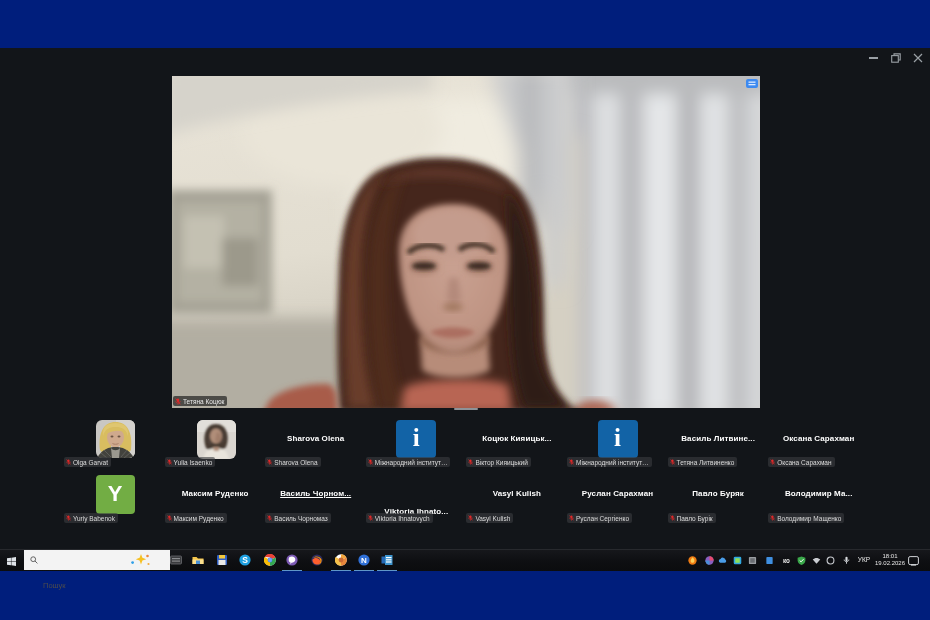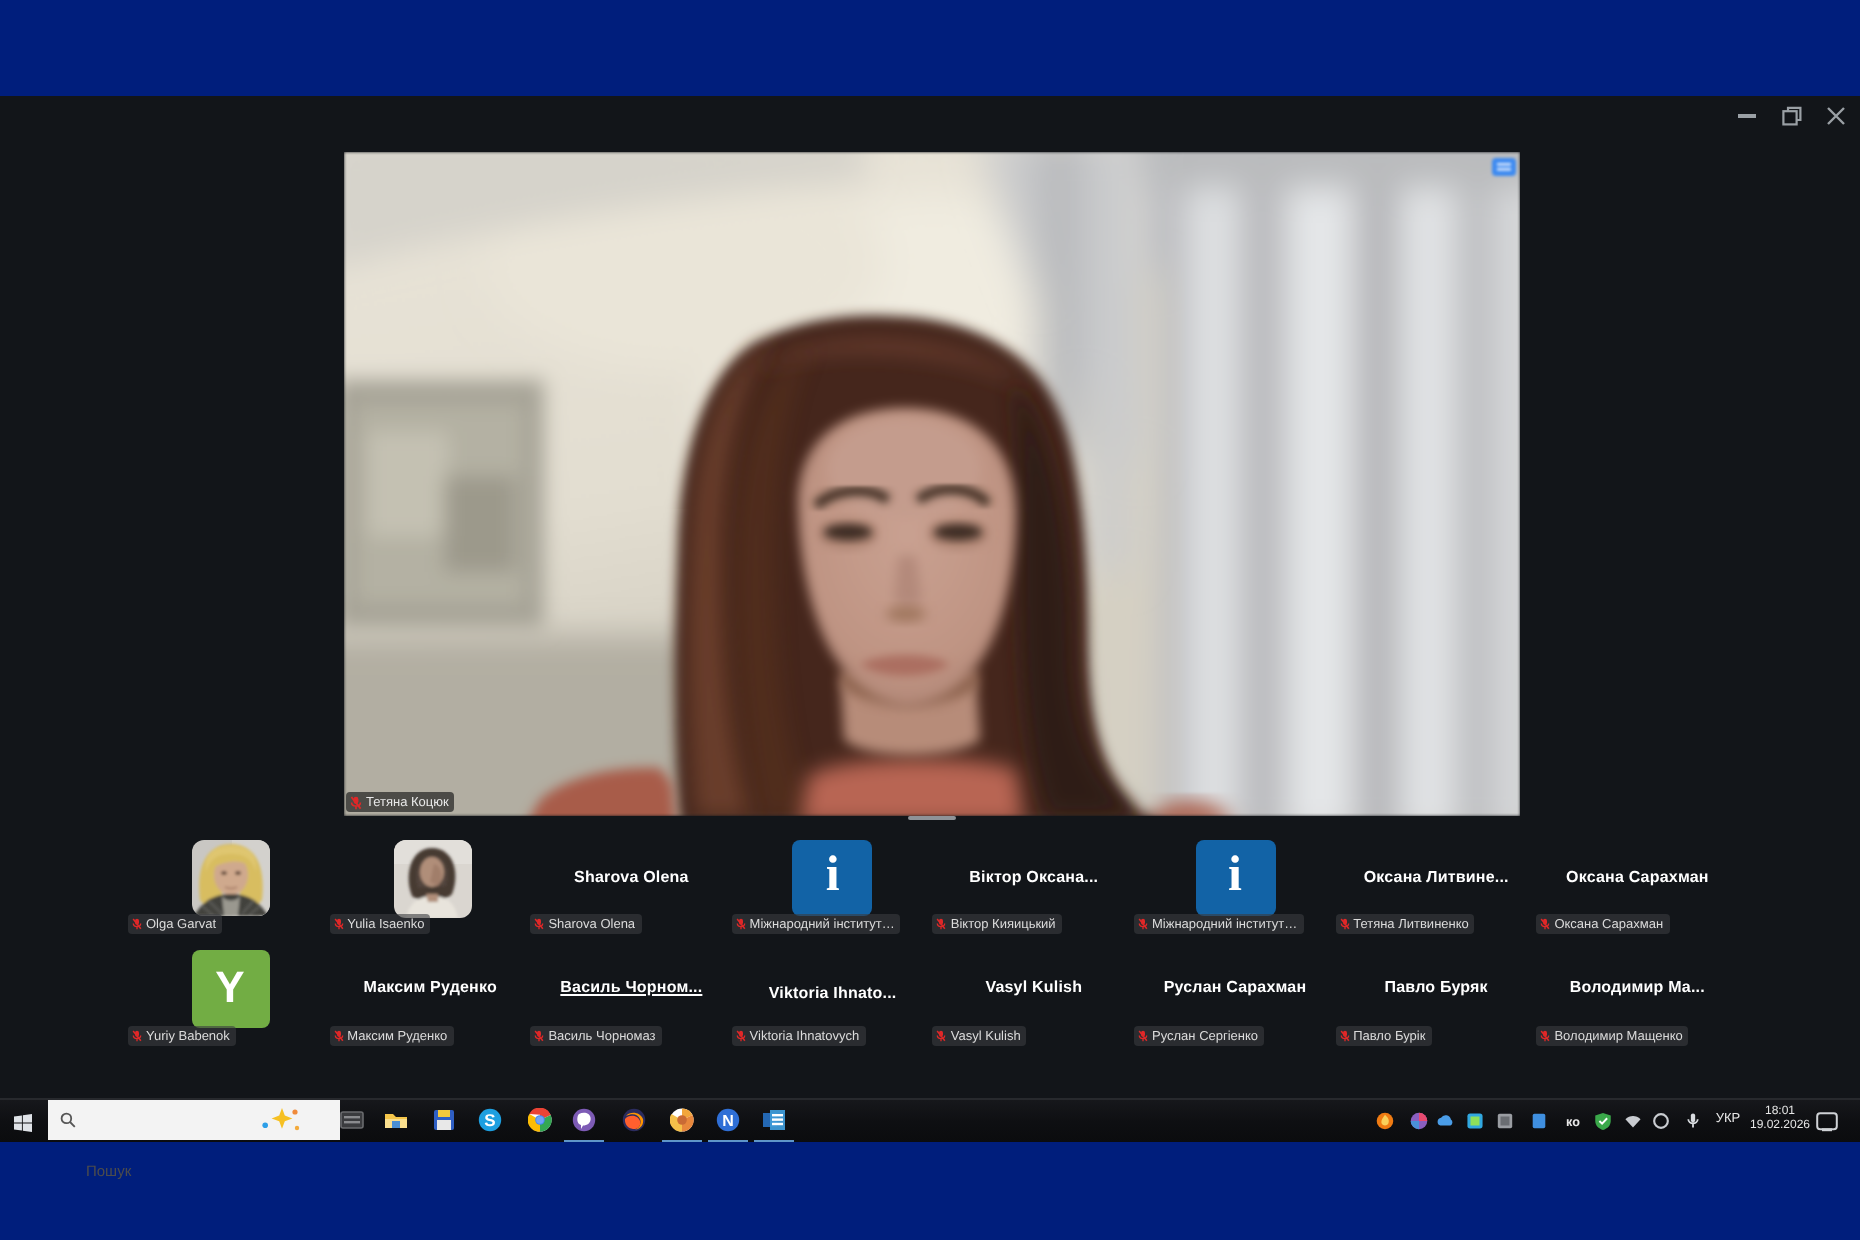--- a/index.html
+++ b/index.html
@@ -207,33 +207,33 @@
         <rect x="1.8" y="0.4" width="2.4" height="3.6" rx="1.2" fill="#e02828"></rect>
         <path d="M0.8 3.2 C0.8 5.6 5.2 5.6 5.2 3.2 M3 5.2 L3 6.6" stroke="#e02828" stroke-width="0.8" fill="none"></path>
         <path d="M0.7 0.5 L5.3 6.3" stroke="#e02828" stroke-width="0.9"></path>
       </svg>Sharova Olena</div>
     <div class="avatar" style="left:396.29999999999995px;top:420px;width:40px;height:38px;background:#1263a6;border-radius:4px;color:#fff;text-align:center;font-family:'Liberation Serif',serif;font-weight:bold;font-size:25px;line-height:36px;">i</div>
     <div class="clabel" style="left:365.79999999999995px;top:457px;"><svg class="mic" width="5" height="6" viewBox="0 0 6 7">
         <rect x="1.8" y="0.4" width="2.4" height="3.6" rx="1.2" fill="#e02828"></rect>
         <path d="M0.8 3.2 C0.8 5.6 5.2 5.6 5.2 3.2 M3 5.2 L3 6.6" stroke="#e02828" stroke-width="0.8" fill="none"></path>
         <path d="M0.7 0.5 L5.3 6.3" stroke="#e02828" stroke-width="0.9"></path>
       </svg>Міжнародний інститут…</div>
-    <div class="cname" style="left:466.4px;top:433.5px;">Віктор  Оксана...</div>
+    <div class="cname" style="left:466.4px;top:433.5px;">Коцюк  Кияицьк...</div>
     <div class="clabel" style="left:466.4px;top:457px;"><svg class="mic" width="5" height="6" viewBox="0 0 6 7">
         <rect x="1.8" y="0.4" width="2.4" height="3.6" rx="1.2" fill="#e02828"></rect>
         <path d="M0.8 3.2 C0.8 5.6 5.2 5.6 5.2 3.2 M3 5.2 L3 6.6" stroke="#e02828" stroke-width="0.8" fill="none"></path>
         <path d="M0.7 0.5 L5.3 6.3" stroke="#e02828" stroke-width="0.9"></path>
       </svg>Віктор Кияицький</div>
     <div class="avatar" style="left:597.5px;top:420px;width:40px;height:38px;background:#1263a6;border-radius:4px;color:#fff;text-align:center;font-family:'Liberation Serif',serif;font-weight:bold;font-size:25px;line-height:36px;">i</div>
     <div class="clabel" style="left:567px;top:457px;"><svg class="mic" width="5" height="6" viewBox="0 0 6 7">
         <rect x="1.8" y="0.4" width="2.4" height="3.6" rx="1.2" fill="#e02828"></rect>
         <path d="M0.8 3.2 C0.8 5.6 5.2 5.6 5.2 3.2 M3 5.2 L3 6.6" stroke="#e02828" stroke-width="0.8" fill="none"></path>
         <path d="M0.7 0.5 L5.3 6.3" stroke="#e02828" stroke-width="0.9"></path>
       </svg>Міжнародний інститут…</div>
-    <div class="cname" style="left:667.5999999999999px;top:433.5px;">Оксана  Литвине...</div>
+    <div class="cname" style="left:667.5999999999999px;top:433.5px;">Василь  Литвине...</div>
     <div class="clabel" style="left:667.5999999999999px;top:457px;"><svg class="mic" width="5" height="6" viewBox="0 0 6 7">
         <rect x="1.8" y="0.4" width="2.4" height="3.6" rx="1.2" fill="#e02828"></rect>
         <path d="M0.8 3.2 C0.8 5.6 5.2 5.6 5.2 3.2 M3 5.2 L3 6.6" stroke="#e02828" stroke-width="0.8" fill="none"></path>
         <path d="M0.7 0.5 L5.3 6.3" stroke="#e02828" stroke-width="0.9"></path>
       </svg>Тетяна Литвиненко</div>
     <div class="cname" style="left:768.1999999999999px;top:433.5px;">Оксана Сарахман</div>
     <div class="clabel" style="left:768.1999999999999px;top:457px;"><svg class="mic" width="5" height="6" viewBox="0 0 6 7">
         <rect x="1.8" y="0.4" width="2.4" height="3.6" rx="1.2" fill="#e02828"></rect>
         <path d="M0.8 3.2 C0.8 5.6 5.2 5.6 5.2 3.2 M3 5.2 L3 6.6" stroke="#e02828" stroke-width="0.8" fill="none"></path>
         <path d="M0.7 0.5 L5.3 6.3" stroke="#e02828" stroke-width="0.9"></path>
@@ -249,21 +249,21 @@
         <rect x="1.8" y="0.4" width="2.4" height="3.6" rx="1.2" fill="#e02828"></rect>
         <path d="M0.8 3.2 C0.8 5.6 5.2 5.6 5.2 3.2 M3 5.2 L3 6.6" stroke="#e02828" stroke-width="0.8" fill="none"></path>
         <path d="M0.7 0.5 L5.3 6.3" stroke="#e02828" stroke-width="0.9"></path>
       </svg>Максим Руденко</div>
     <div class="cname" style="left:265.2px;top:488.5px;text-decoration:underline;">Василь  Чорном...</div>
     <div class="clabel" style="left:265.2px;top:513px;"><svg class="mic" width="5" height="6" viewBox="0 0 6 7">
         <rect x="1.8" y="0.4" width="2.4" height="3.6" rx="1.2" fill="#e02828"></rect>
         <path d="M0.8 3.2 C0.8 5.6 5.2 5.6 5.2 3.2 M3 5.2 L3 6.6" stroke="#e02828" stroke-width="0.8" fill="none"></path>
         <path d="M0.7 0.5 L5.3 6.3" stroke="#e02828" stroke-width="0.9"></path>
       </svg>Василь Чорномаз</div>
-    <div class="cname" style="left:365.79999999999995px;top:492px;">Viktoria  Ihnato...</div>
+    <div class="cname" style="left:365.79999999999995px;top:507px;">Viktoria  Ihnato...</div>
     <div class="clabel" style="left:365.79999999999995px;top:513px;"><svg class="mic" width="5" height="6" viewBox="0 0 6 7">
         <rect x="1.8" y="0.4" width="2.4" height="3.6" rx="1.2" fill="#e02828"></rect>
         <path d="M0.8 3.2 C0.8 5.6 5.2 5.6 5.2 3.2 M3 5.2 L3 6.6" stroke="#e02828" stroke-width="0.8" fill="none"></path>
         <path d="M0.7 0.5 L5.3 6.3" stroke="#e02828" stroke-width="0.9"></path>
       </svg>Viktoria Ihnatovych</div>
     <div class="cname" style="left:466.4px;top:488.5px;">Vasyl Kulish</div>
     <div class="clabel" style="left:466.4px;top:513px;"><svg class="mic" width="5" height="6" viewBox="0 0 6 7">
         <rect x="1.8" y="0.4" width="2.4" height="3.6" rx="1.2" fill="#e02828"></rect>
         <path d="M0.8 3.2 C0.8 5.6 5.2 5.6 5.2 3.2 M3 5.2 L3 6.6" stroke="#e02828" stroke-width="0.8" fill="none"></path>
         <path d="M0.7 0.5 L5.3 6.3" stroke="#e02828" stroke-width="0.9"></path>

